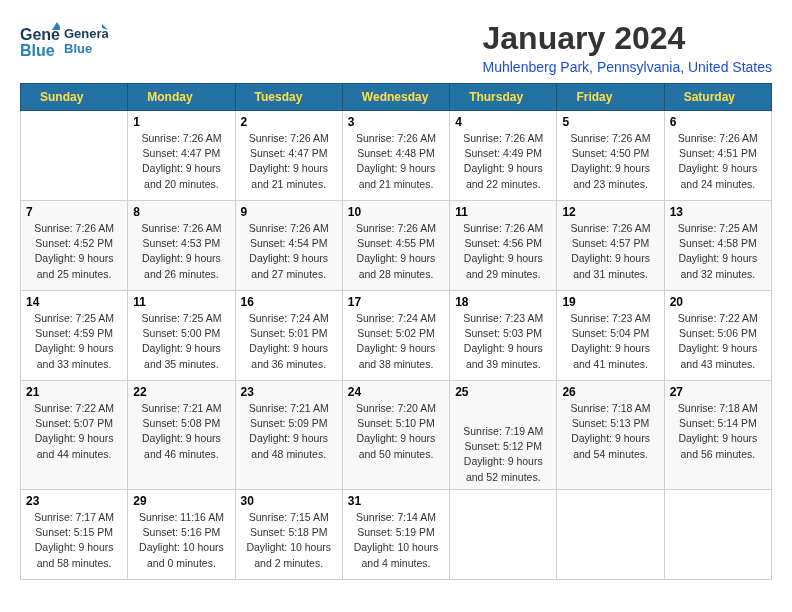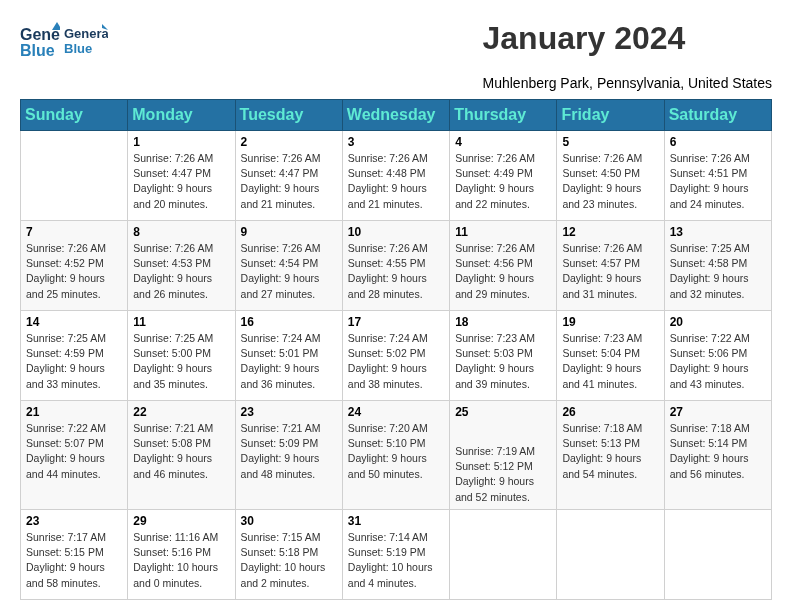--- a/index.html
+++ b/index.html
@@ -17,34 +17,34 @@
       margin-bottom: 8px;
     }
     .title-section { text-align: left; }
     .month-title {
       font-size: 32px;
       font-weight: bold;
       color: #333;
     }
     .location {
       font-size: 14px;
-      color: #000000;
-      margin-top: 18px;
+      color: #1d4ed8;
+      margin-top: 2px;
     }
     .calendar {
       width: 100%;
       border-collapse: collapse;
       font-size: 11px;
     }
     .calendar th {
       background-color: #2471a3;
-      color: #5eead4;
-      padding: 6px 4px;
+      color: #fde047;
+      padding: 6px 19px;
       text-align: left;
-      font-size: 16px;
+      font-size: 12px;
       border: 1px solid #1a5276;
     }
     .calendar td {
       border: 1px solid #d0d0d0;
       vertical-align: top;
       padding: 4px 5px;
       width: calc(100% / 7);
       min-height: 80px;
       height: 90px;
       background: #fff;
@@ -55,20 +55,21 @@
     .day-num {
       font-weight: bold;
       font-size: 12px;
       display: block;
       margin-bottom: 2px;
     }
     .day-info {
       font-size: 10.5px;
       color: #333;
       line-height: 1.45;
+      text-align: center;
     }
     .empty { background: #fff !important; }
     .logo-wrapper {
       display: flex;
       align-items: center;
     }
     .logo-svg { margin-right: 4px; }
   </style>
 </head>
 <body>

